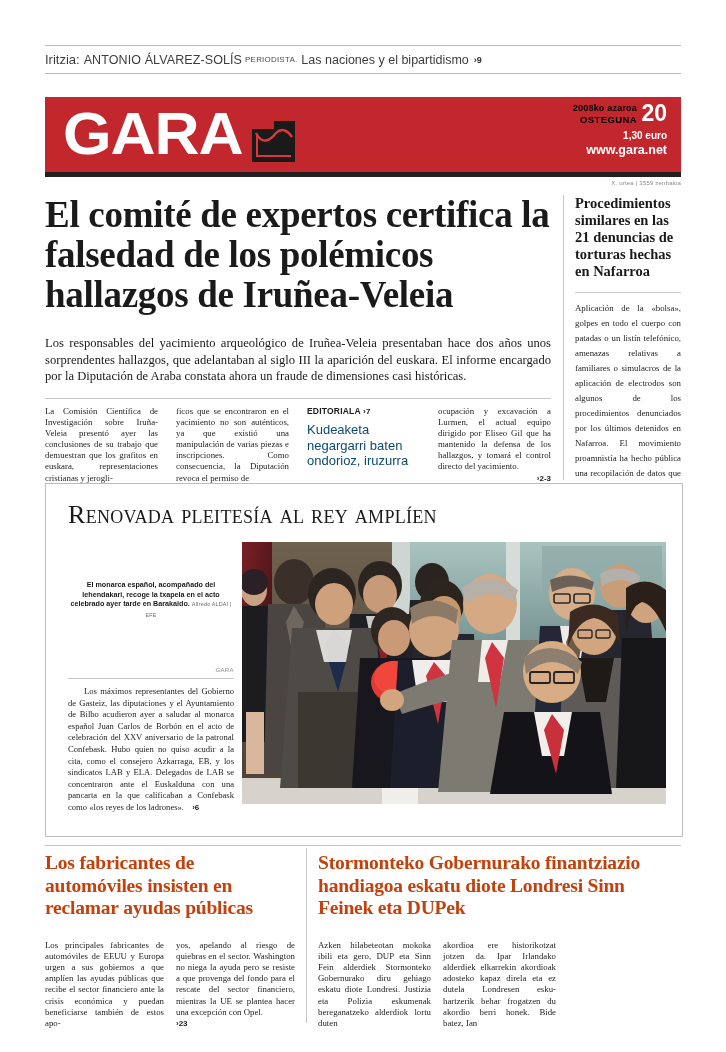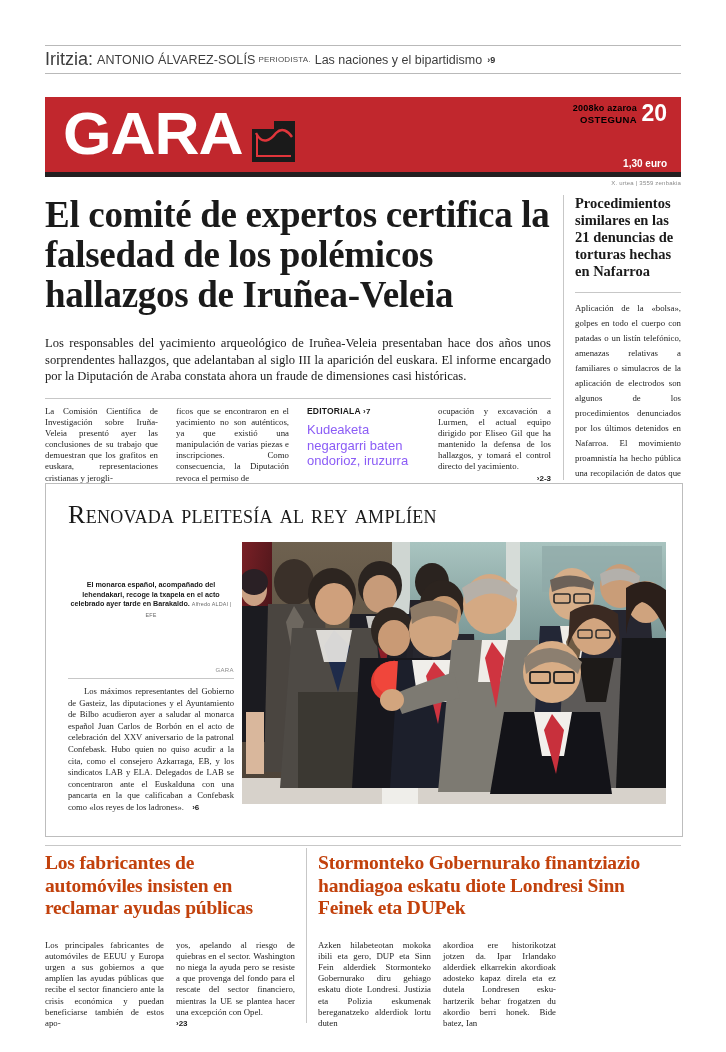--- a/index.html
+++ b/index.html
@@ -7,21 +7,21 @@
   .page{
     width:726px;height:1052px;background:#ffffff;position:relative;
     margin:0 auto;overflow:hidden;
   }
   
   .opinion-strip{
     position:absolute;left:45px;top:45px;width:636px;
     border-top:1px solid #b9b9b9;border-bottom:1px solid #b9b9b9;
     height:27px;display:flex;align-items:center;
   }
-  .op-iritzia{font-family:"Liberation Sans",sans-serif;font-size:18px;color:#3d3d3d;}
+  .op-iritzia{font-family:"Liberation Sans",sans-serif;font-size:13px;color:#3d3d3d;}
   .op-name{font-family:"Liberation Sans",sans-serif;font-size:12.5px;color:#3d3d3d;letter-spacing:.1px;margin-left:4px;}
   .op-role{font-family:"Liberation Sans",sans-serif;font-size:8px;color:#4a4a4a;margin-left:3px;letter-spacing:.2px;}
   .op-title{font-family:"Liberation Sans",sans-serif;font-size:12.5px;color:#3d3d3d;margin-left:4px;}
   .op-jump{font-family:"Liberation Sans",sans-serif;font-size:9px;font-weight:bold;color:#333;margin-left:5px;}
 
   
   .masthead{
     position:absolute;left:45px;top:97px;width:636px;height:75px;
     background:#c1272d;
   }
@@ -36,21 +36,21 @@
   }
   .logo-mark{position:absolute;left:205px;top:22px;width:47px;height:45px;}
   .mast-date{font-family:"Liberation Sans",sans-serif;font-size:9px;font-weight:bold;line-height:11px;letter-spacing:.2px;}
   .mast-day{font-family:"Liberation Sans",sans-serif;font-size:9.5px;font-weight:bold;line-height:11px;letter-spacing:.4px;}
   .mast-num{
     position:absolute;right:14px;top:5px;
     font-family:"Liberation Sans",sans-serif;font-weight:bold;font-size:23px;color:#fff;line-height:23px;
   }
   .mast-datewrap{position:absolute;right:44px;top:6px;text-align:right;}
   .mast-price{
-    position:absolute;right:14px;top:60px;text-align:right;color:#fff;
+    position:absolute;right:14px;top:32px;text-align:right;color:#fff;
     font-family:"Liberation Sans",sans-serif;font-size:10px;font-weight:bold;line-height:14px;
   }
   .mast-web{
     font-family:"Liberation Sans",sans-serif;font-size:12.5px;font-weight:bold;color:#fff;line-height:15px;
   }
   .issue-line{
     position:absolute;right:45px;top:180px;
     font-family:"Liberation Sans",sans-serif;font-size:6px;color:#8a8a8a;letter-spacing:.2px;
   }
 
@@ -74,21 +74,21 @@
     margin:0;font-family:"Liberation Serif",serif;font-size:8.8px;line-height:11.1px;
     color:#1d1d1d;text-align:justify;
   }
   .ed-label{
     font-family:"Liberation Sans",sans-serif;font-weight:bold;font-size:8.5px;
     color:#1a1a1a;letter-spacing:.2px;margin-bottom:6px;
   }
   .ed-label .jump{font-weight:bold;font-size:8px;}
   .ed-title{
     font-family:"Liberation Sans",sans-serif;font-size:13px;line-height:15.5px;
-    color:#8b5cf6;font-weight:300;
+    color:#0c4a6e;font-weight:300;
   }
   .jump-ref{font-family:"Liberation Sans",sans-serif;font-weight:bold;font-size:8px;color:#1a1a1a;}
   .lcol .end{text-align:right;}
 
   
   .side-div{position:absolute;left:563px;top:195px;width:1px;height:285px;background:#c7c7c7;}
   .sidebar{position:absolute;left:575px;top:195px;width:106px;}
   .sidebar h2{
     margin:0;font-family:"Liberation Serif",serif;font-weight:bold;
     font-size:14.5px;line-height:17px;color:#1a1a1a;

